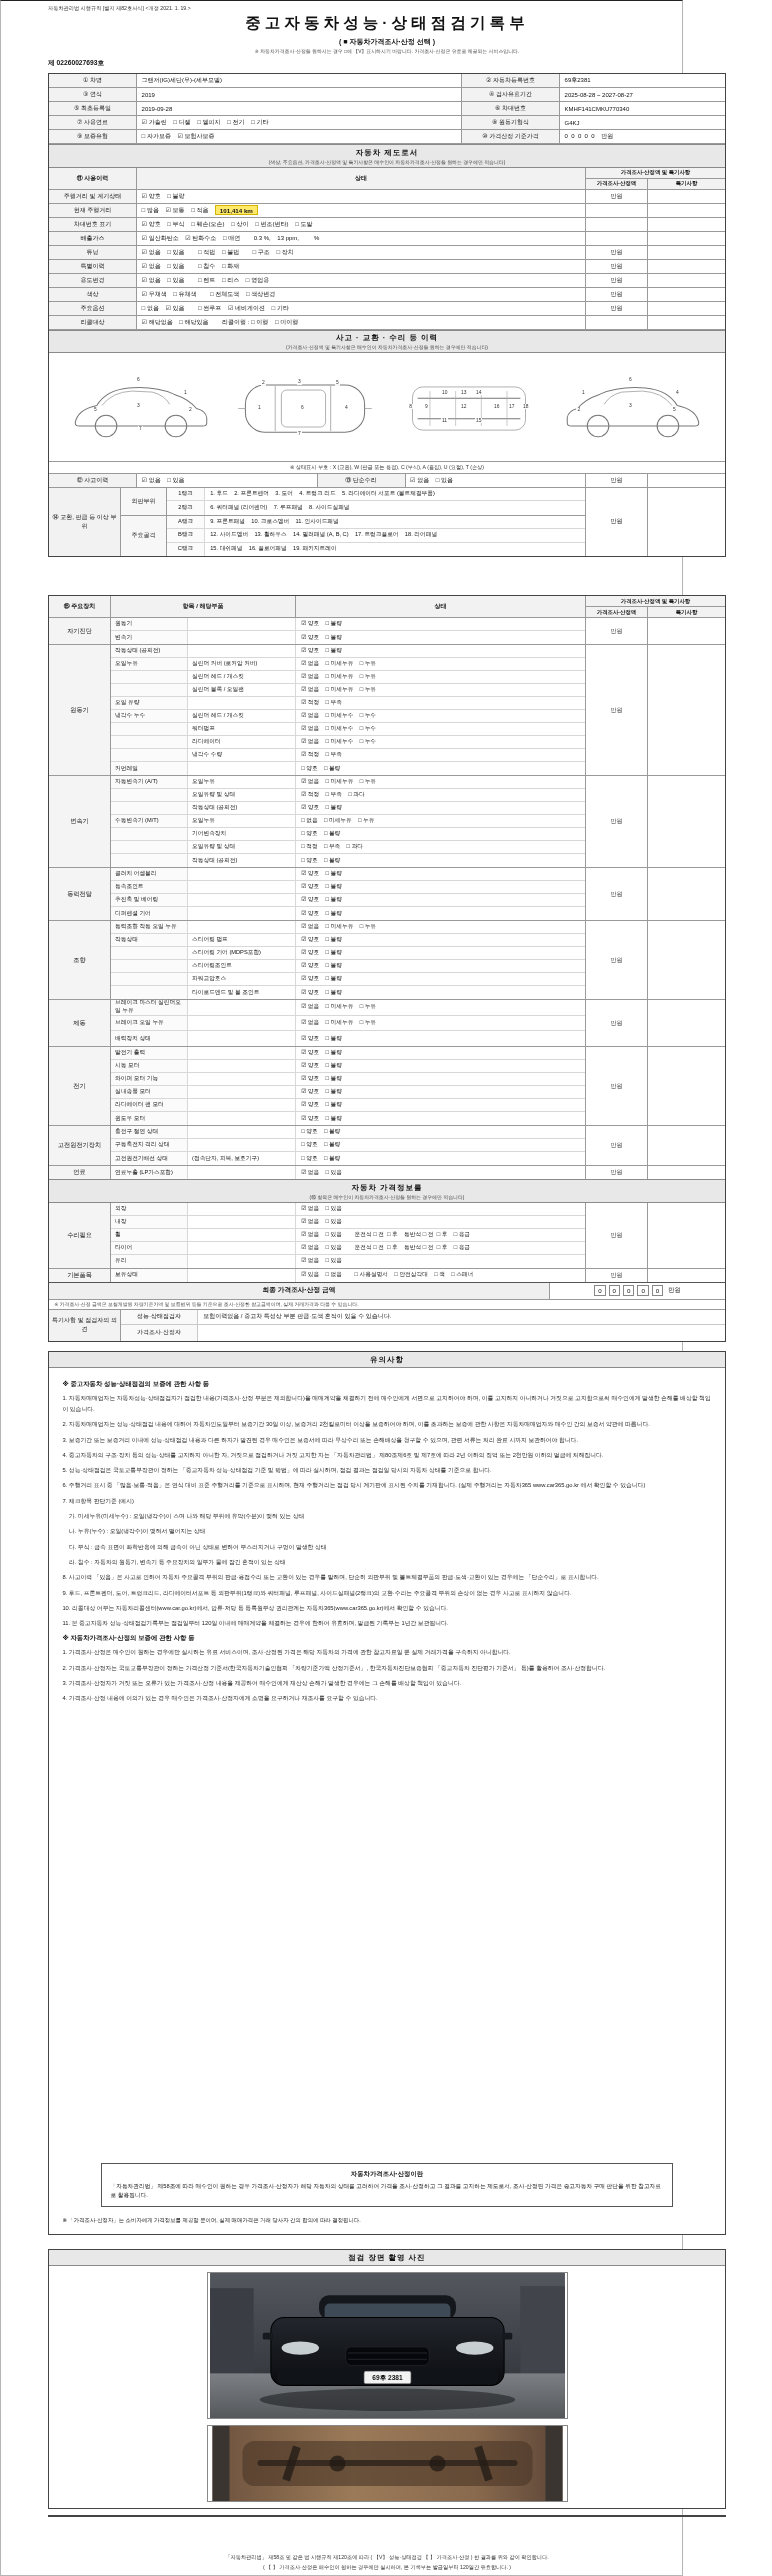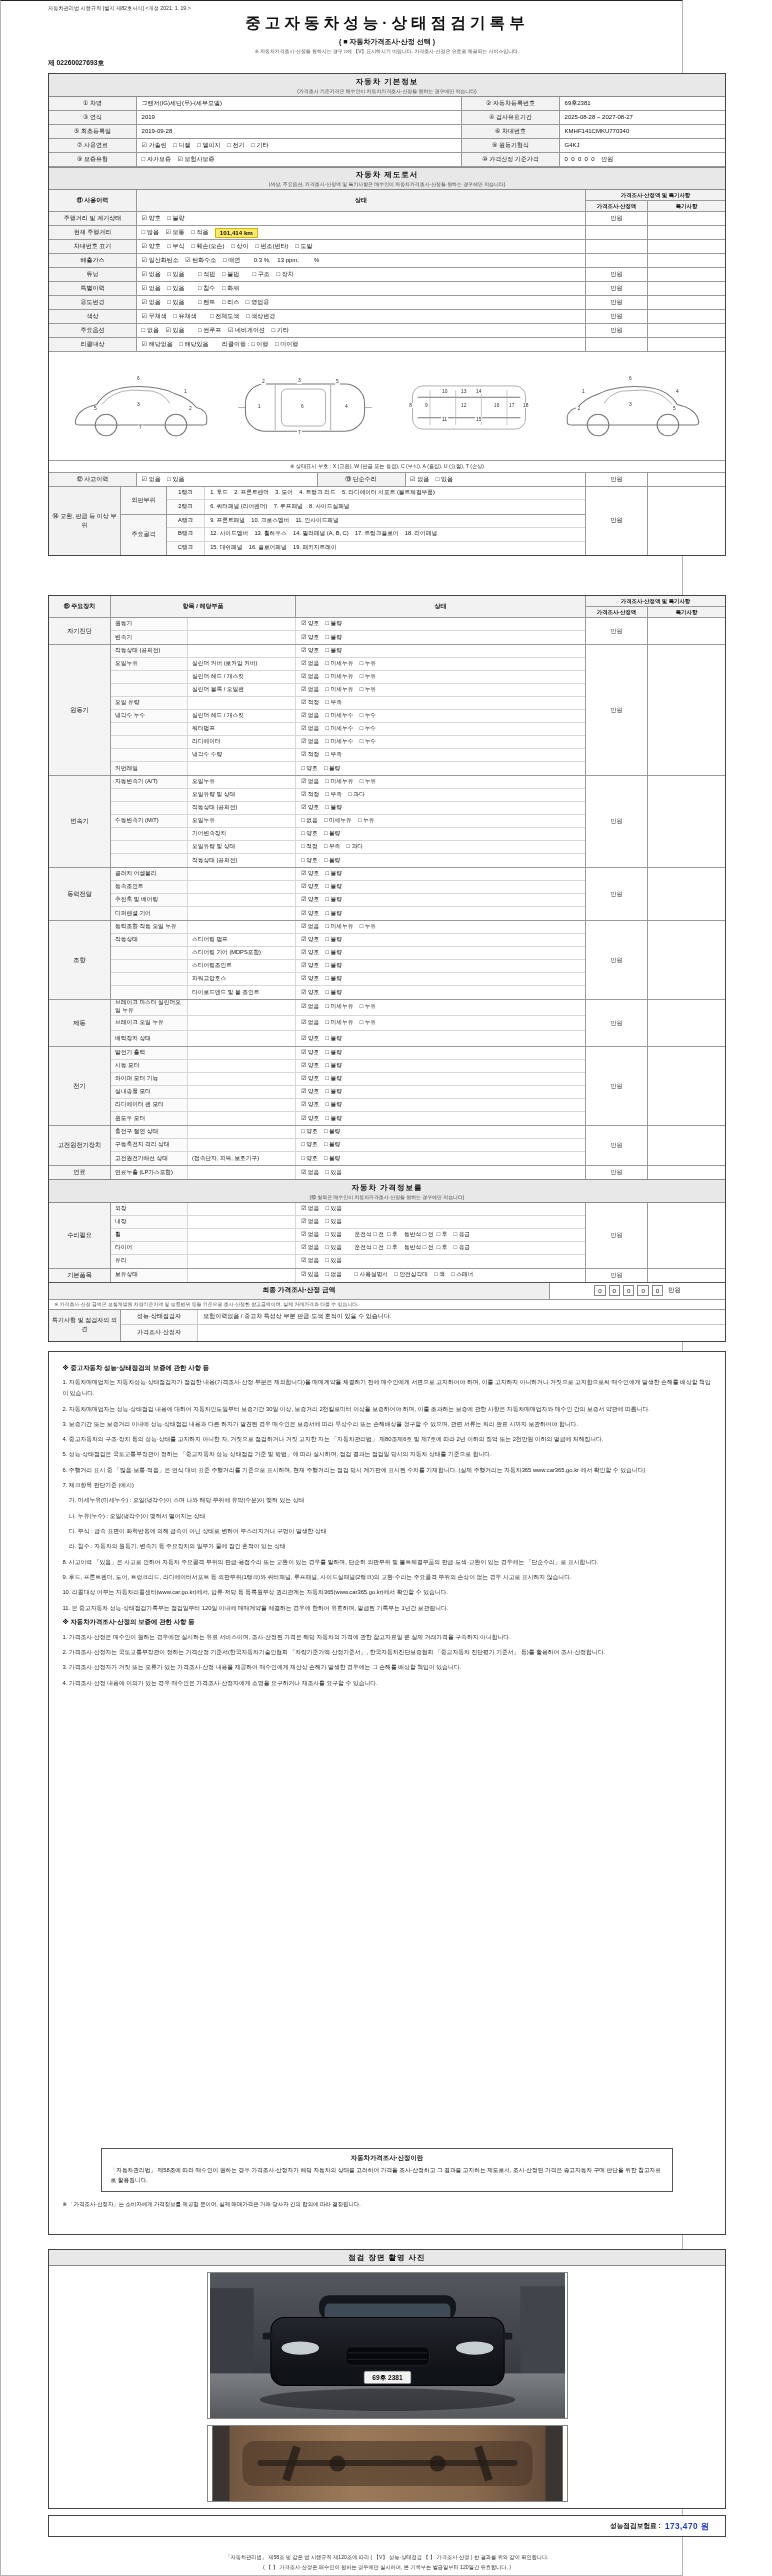--- a/index.html
+++ b/index.html
@@ -118,24 +118,20 @@
 
   <div class="abs hdr">
     <div class="title">중고자동차성능·상태점검기록부</div>
     <div class="subtitle pre">( ■ 자동차가격조사·산정 선택 )</div>
     <div class="subnote">※ 자동차가격조사·산정을 원하시는 경우 □에 【V】표시하시기 바랍니다. 가격조사·산정은 유료로 제공되는 서비스입니다.</div>
   </div>
   <div class="abs docno">제 02260027693호</div>
 
   <section class="abs box" style="top:72px">
 
-    <div class="sec-head">
-      <span class="sec-title">자동차 기본정보</span>
-      <span class="sec-note">(가격조사 기준가격은 매수인이 자동차가격조사·산정을 원하는 경우에만 적습니다)</span>
-    </div>
     <div>
 
         <div class="trow">
           <div class="cell lab w170">① 차명</div>
           <div class="cell fx pre">그랜저(IG)세단(무)-(세부모델)</div>
           <div class="cell lab w190">② 자동차등록번호</div>
           <div class="cell w320 pre">69후2381</div>
         </div>
 
         <div class="trow">
@@ -278,20 +274,24 @@
           <div class="cell lab w170">리콜대상</div>
           <div class="cell fx">
             <span class="pre">☑ 해당없음    □ 해당있음        리콜이행 : □ 이행    □ 미이행</span>
 
           </div>
           <div class="cell w120 unit"></div>
           <div class="cell w150"></div>
         </div>
       </div>
 
+    <div class="sec-head">
+      <span class="sec-title">사고 · 교환 · 수리 등 이력</span>
+      <span class="sec-note">(가격조사·산정액 및 특기사항은 매수인이 자동차가격조사·산정을 원하는 경우에만 적습니다)</span>
+    </div>
 
     <div class="diagrams">
       <div class="diag">
         <svg viewBox="0 0 292 184">
           <path d="M18 122 q4 -26 42 -34 q18 -30 62 -34 q52 -4 88 12 q30 10 44 28 q18 4 20 18 l0 10 q0 6 -8 6 l-240 0 q-8 0 -8 -6 z" fill="none" stroke="#777" stroke-width="2"></path>
           <path d="M70 88 q20 -26 58 -28 l40 2 q24 6 34 24" fill="none" stroke="#999" stroke-width="1.5"></path>
           <circle cx="78" cy="128" r="21" fill="none" stroke="#777" stroke-width="2"></circle>
           <circle cx="214" cy="128" r="21" fill="none" stroke="#777" stroke-width="2"></circle>
         </svg>
         <div>
@@ -842,20 +842,23 @@
 
           <div class="op-row">
             <div class="op-who">가격조사·산정자</div>
             <div class="op-text"></div>
           </div>
         </div>
     </div>
   </section>
 
   <section class="abs box notes" style="top:1350px">
+    <div class="sec-head">
+      <span class="sec-title">유의사항</span>
+    </div>
     <div class="notes-body">
       <div>
 
           <div class="note-sec">
             <div class="note-heading">※ 중고자동차 성능·상태점검의 보증에 관한 사항 등</div>
             <div>
 
             <p class="note-item">1. 자동차매매업자는 자동차성능·상태점검자가 점검한 내용(가격조사·산정 부분은 제외합니다)을 매매계약을 체결하기 전에 매수인에게 서면으로 고지하여야 하며, 이를 고지하지 아니하거나 거짓으로 고지함으로써 매수인에게 발생한 손해를 배상할 책임이 있습니다.</p>
               <p class="note-item">2. 자동차매매업자는 성능·상태점검 내용에 대하여 자동차인도일부터 보증기간 30일 이상, 보증거리 2천킬로미터 이상을 보증하여야 하며, 이를 초과하는 보증에 관한 사항은 자동차매매업자와 매수인 간의 보증서 약관에 따릅니다.</p>
               <p class="note-item">3. 보증기간 또는 보증거리 이내에 성능·상태점검 내용과 다른 하자가 발견된 경우 매수인은 보증서에 따라 무상수리 또는 손해배상을 청구할 수 있으며, 관련 서류는 처리 완료 시까지 보관하여야 합니다.</p>
@@ -951,23 +954,19 @@
           <circle cx="250" cy="75" r="16" fill="#1e1812" opacity="0.7"></circle>
           <circle cx="450" cy="75" r="16" fill="#1e1812" opacity="0.7"></circle>
           <rect x="0" y="0" width="34" height="150" fill="#3a3530"></rect>
           <rect x="666" y="0" width="34" height="150" fill="#3a3530"></rect>
         </svg>
       </div>
     </div>
   </section>
 
   <section class="abs box" style="top:2514px">
-    <div class="sig-body">
-      <span class="ins-label">성능점검보험료 :</span>
-      <span class="ins-value">173,470 원</span>
-    </div>
   </section>
 
   <p class="abs fine" style="top:2553px">「자동차관리법」 제58조 및 같은 법 시행규칙 제120조에 따라 ( 【V】 성능·상태점검    【  】 가격조사·산정 ) 한 결과를 위와 같이 확인합니다.</p>
   <p class="abs fine" style="top:2563px">( 【  】 가격조사·산정은 매수인이 원하는 경우에만 실시하며, 본 기록부는 발급일부터 120일간 유효합니다. )</p>
 
 </div>
 
 
 </body></html>

